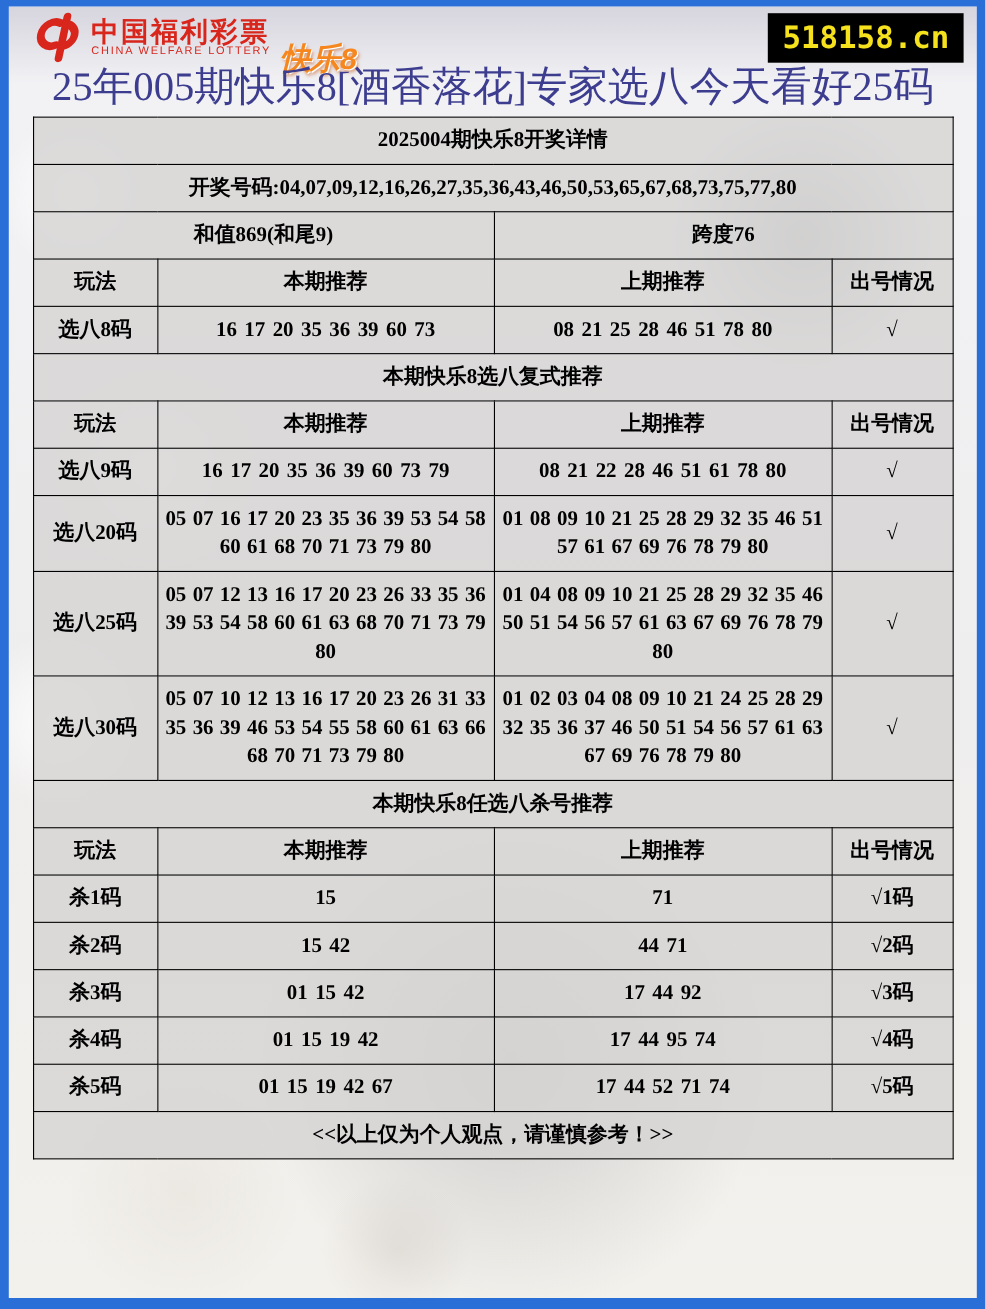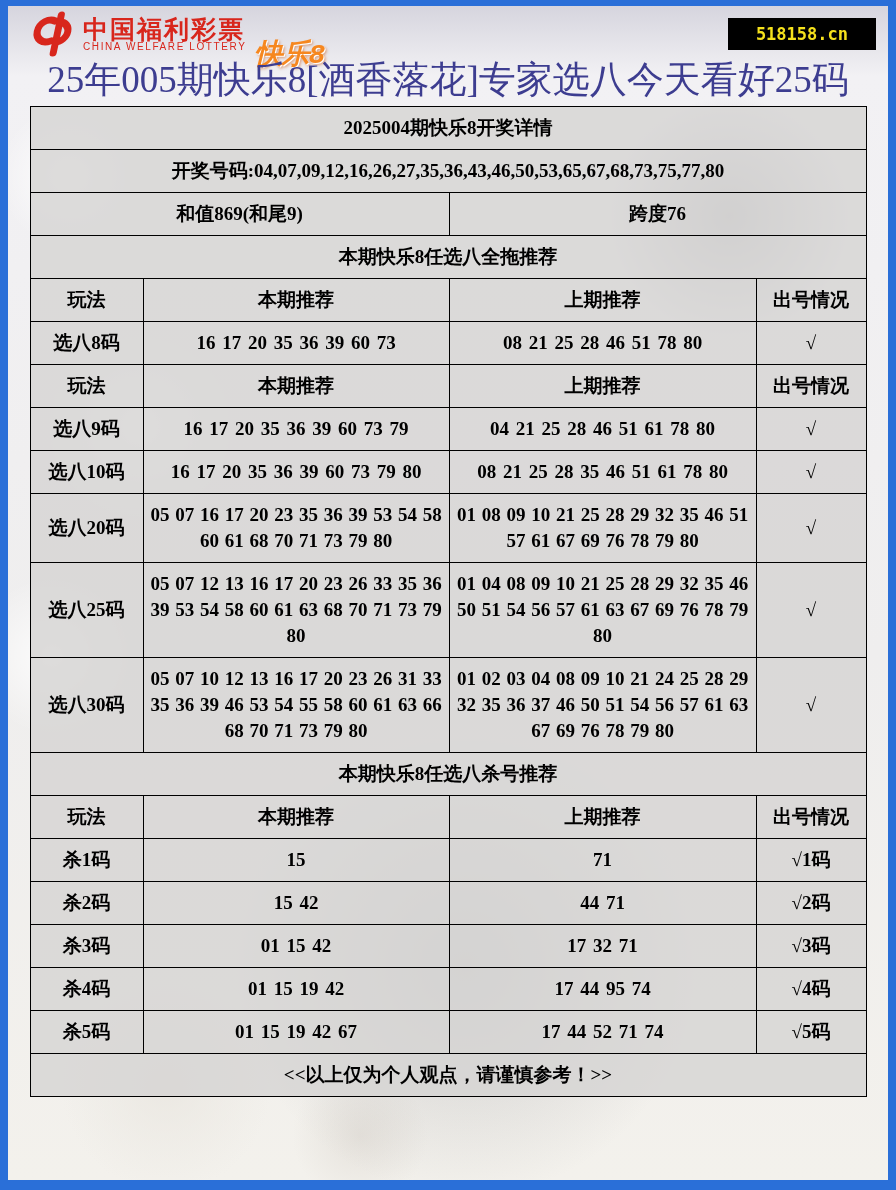--- a/index.html
+++ b/index.html
@@ -41,22 +41,22 @@
     font-size: 28px; font-weight: bold; font-style: italic;
     color: #f6871f;
     text-shadow: 1px 1px 0 #ffffff, 2px 2px 3px rgba(196,78,8,0.55);
     letter-spacing: -1px;
     margin-top: 40px;
   }
   .site-badge {
     background: #000;
     color: #f5e11c;
     font-family: "DejaVu Sans Mono", monospace;
-    font-size: 17px; font-weight: bold;
-    padding: 6px 28px;
+    font-size: 28px; font-weight: bold;
+    padding: 6px 13px;
     margin-right: 2px;
   }
   
   .page-title {
     margin: 0;
     height: 46px;
     text-align: center;
     font-size: 37px;
     font-weight: normal;
     color: #3d3d90;
@@ -125,51 +125,45 @@
     </tr>
     <tr>
       <td colspan="4">开奖号码:04,07,09,12,16,26,27,35,36,43,46,50,53,65,67,68,73,75,77,80</td>
     </tr>
     <tr>
       <td colspan="2">和值869(和尾9)</td>
       <td colspan="2">跨度76</td>
     </tr>
 
     <tr>
-      <td colspan="4">本期快乐8任选八全拖推荐</td>
-    </tr>
-    <tr>
       <td>玩法</td>
       <td>本期推荐</td>
       <td>上期推荐</td>
       <td>出号情况</td>
     </tr>
     <tr>
       <td>选八8码</td>
       <td class="nums">16 17 20 35 36 39 60 73</td>
       <td class="nums">08 21 25 28 46 51 78 80</td>
       <td>√</td>
     </tr>
 
     <tr>
+      <td colspan="4">本期快乐8选八复式推荐</td>
+    </tr>
+    <tr>
       <td>玩法</td>
       <td>本期推荐</td>
       <td>上期推荐</td>
       <td>出号情况</td>
     </tr>
     <tr>
       <td>选八9码</td>
       <td class="nums">16 17 20 35 36 39 60 73 79</td>
-      <td class="nums">04 21 25 28 46 51 61 78 80</td>
-      <td>√</td>
-    </tr>
-    <tr>
-      <td>选八10码</td>
-      <td class="nums">16 17 20 35 36 39 60 73 79 80</td>
-      <td class="nums">08 21 25 28 35 46 51 61 78 80</td>
+      <td class="nums">08 21 22 28 46 51 61 78 80</td>
       <td>√</td>
     </tr>
     <tr>
       <td>选八20码</td>
       <td class="long">05 07 16 17 20 23 35 36 39 53 54 58 60 61 68 70 71 73 79 80</td>
       <td class="long">01 08 09 10 21 25 28 29 32 35 46 51 57 61 67 69 76 78 79 80</td>
       <td>√</td>
     </tr>
     <tr>
       <td>选八25码</td>
@@ -201,21 +195,21 @@
     </tr>
     <tr>
       <td>杀2码</td>
       <td class="nums">15 42</td>
       <td class="nums">44 71</td>
       <td>√2码</td>
     </tr>
     <tr>
       <td>杀3码</td>
       <td class="nums">01 15 42</td>
-      <td class="nums">17 32 71</td>
+      <td class="nums">17 44 92</td>
       <td>√3码</td>
     </tr>
     <tr>
       <td>杀4码</td>
       <td class="nums">01 15 19 42</td>
       <td class="nums">17 44 95 74</td>
       <td>√4码</td>
     </tr>
     <tr>
       <td>杀5码</td>

